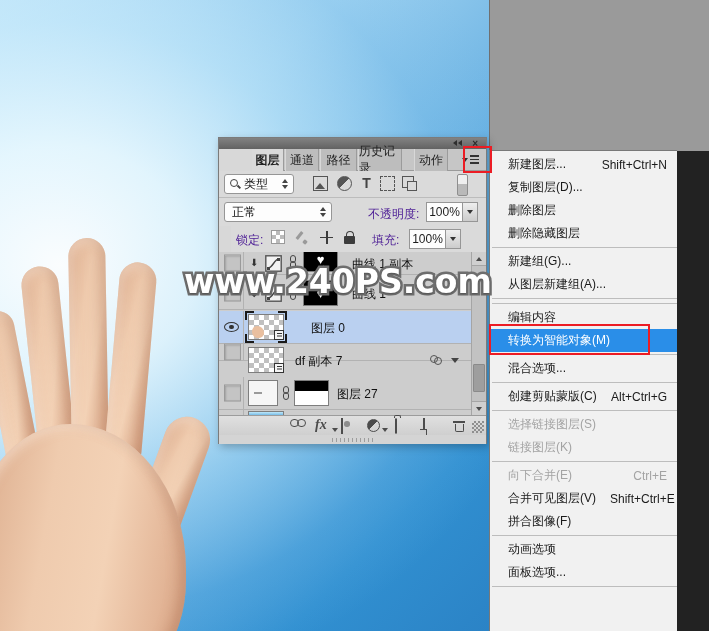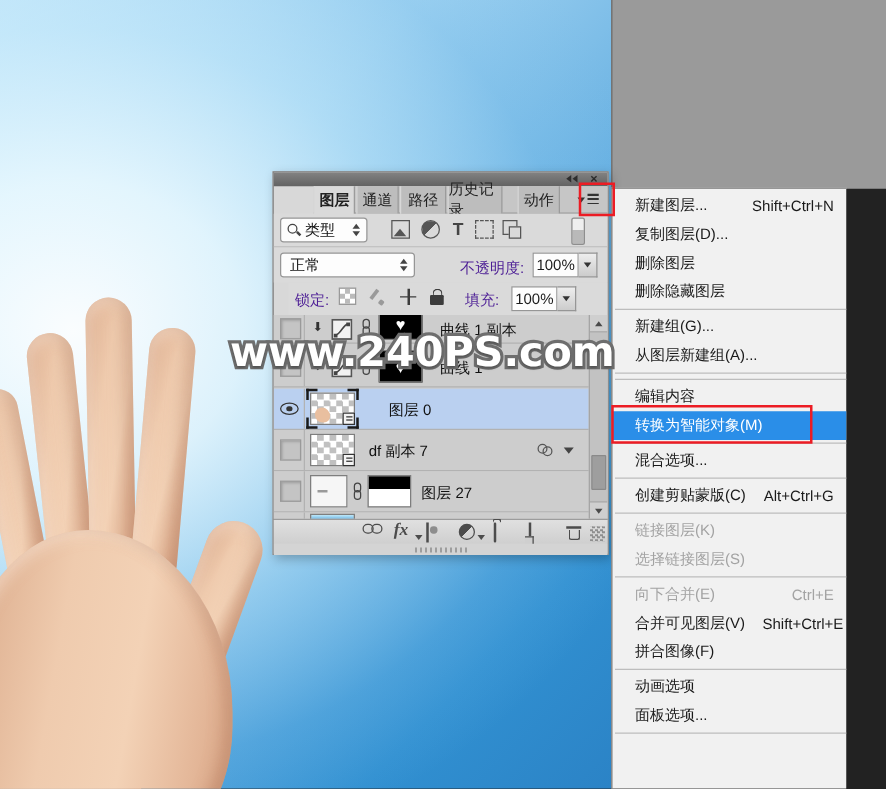--- a/index.html
+++ b/index.html
@@ -319,21 +319,21 @@
           <div style="position:absolute;left:3px;bottom:1px;width:12px;height:12px;background:#e9bf9f;border-radius:45% 55% 40% 50%;"></div>
           <span class="so-badge"></span>
           <span class="corner c-tl"></span>
             <span class="corner c-tr"></span>
           <span class="corner c-bl"></span>
             <span class="corner c-br"></span>
         </div>
         <span class="lname" style="left:76px;top:9px;margin-left:16px;">图层 0</span>
       </div>
 
-      <div class="lrow" style="top:92px;height:33px;">
+      <div class="lrow" style="top:92px;height:17px;">
         <div class="eyebox"></div>
         <div class="coldiv"></div>
         <div class="thumb checker" style="left:29px;top:3px;width:36px;height:26px;">
           <span class="so-badge"></span>
         </div>
         <span class="lname" style="left:76px;top:9px;">df 副本 7</span>
         <span class="fxcircle" style="right:28px;top:11px;"></span>
         <span class="dropdown-tri" style="right:12px;top:14px;"></span>
       </div>
 
@@ -416,24 +416,24 @@
     <div class="mi">
         <span>混合选项...</span>
       </div>
     <div class="msep"></div>
     <div class="mi">
         <span>创建剪贴蒙版(C)</span>
         <span class="mi-s">Alt+Ctrl+G</span>
       </div>
     <div class="msep"></div>
     <div class="mi dis">
+        <span>选择链接图层(S)</span>
+      </div>
+    <div class="mi dis">
         <span>链接图层(K)</span>
-      </div>
-    <div class="mi dis">
-        <span>选择链接图层(S)</span>
       </div>
     <div class="msep"></div>
     <div class="mi dis">
         <span>向下合并(E)</span>
         <span class="mi-s">Ctrl+E</span>
       </div>
     <div class="mi">
         <span>合并可见图层(V)</span>
         <span class="mi-s">Shift+Ctrl+E</span>
       </div>

